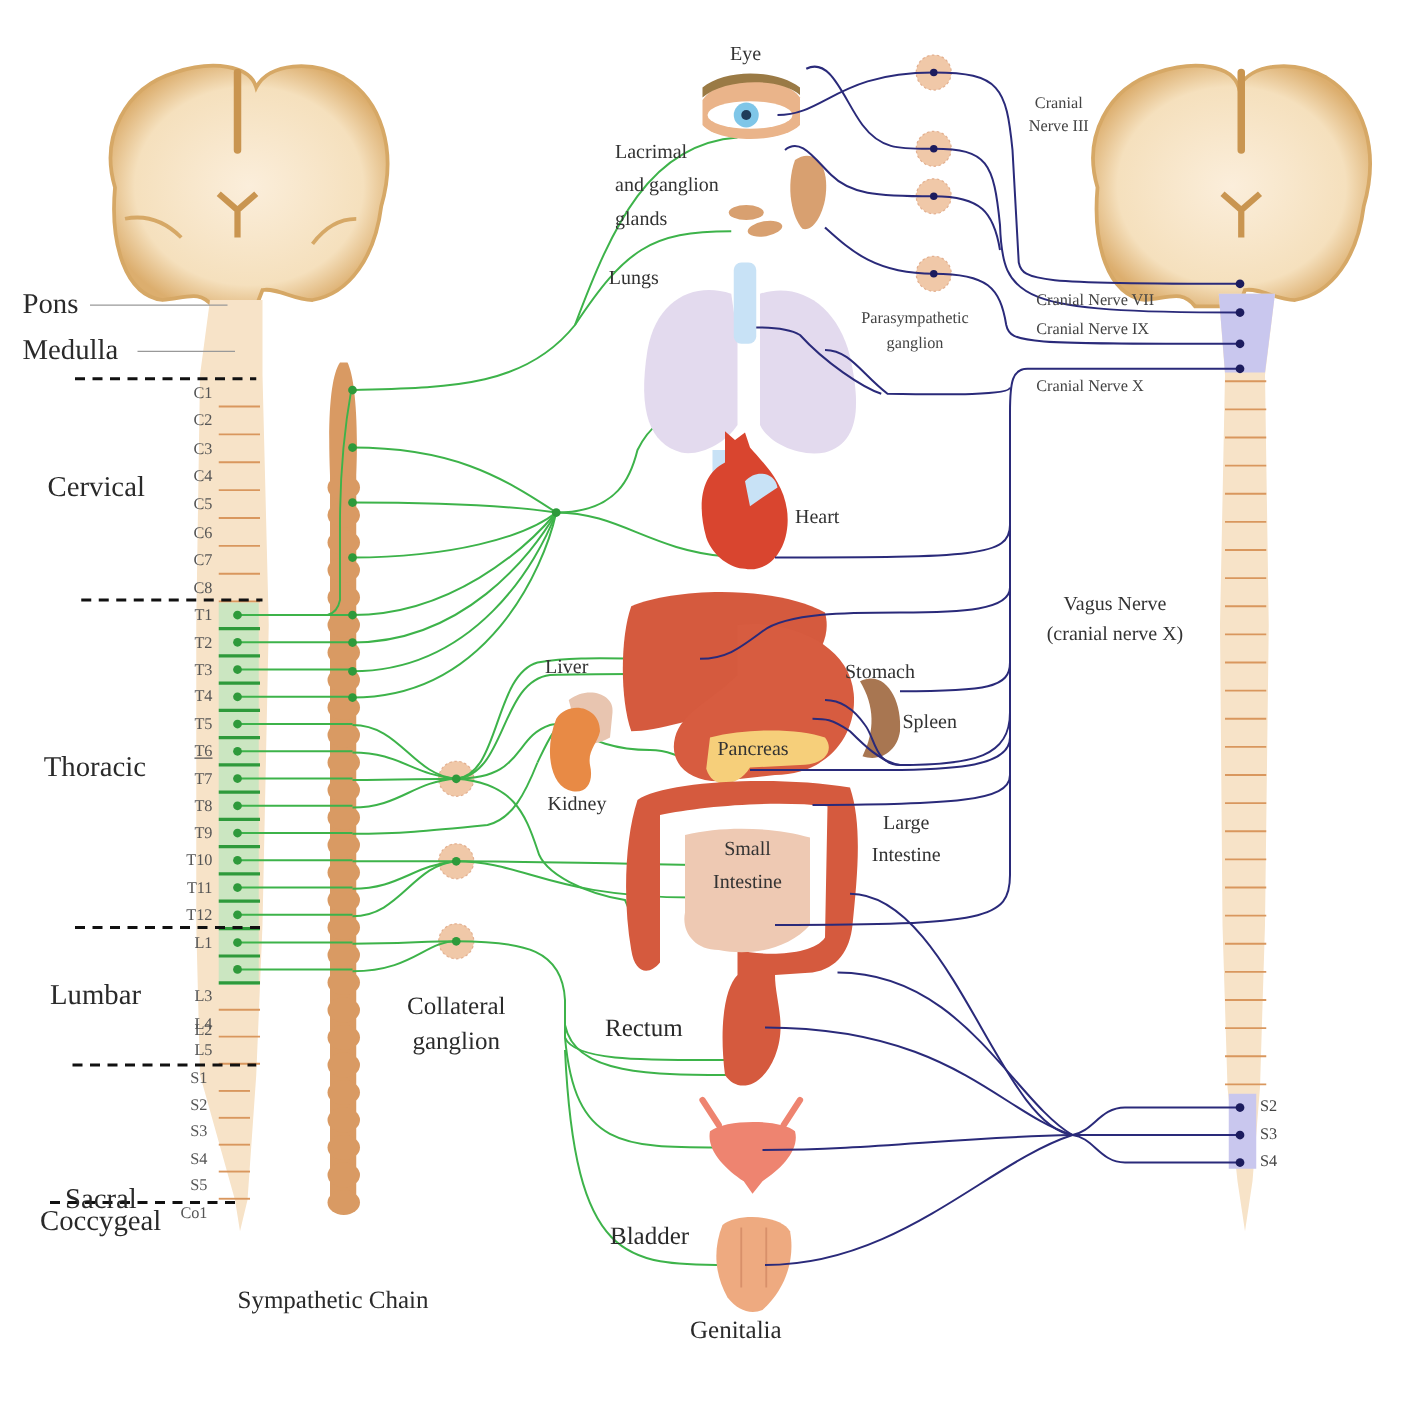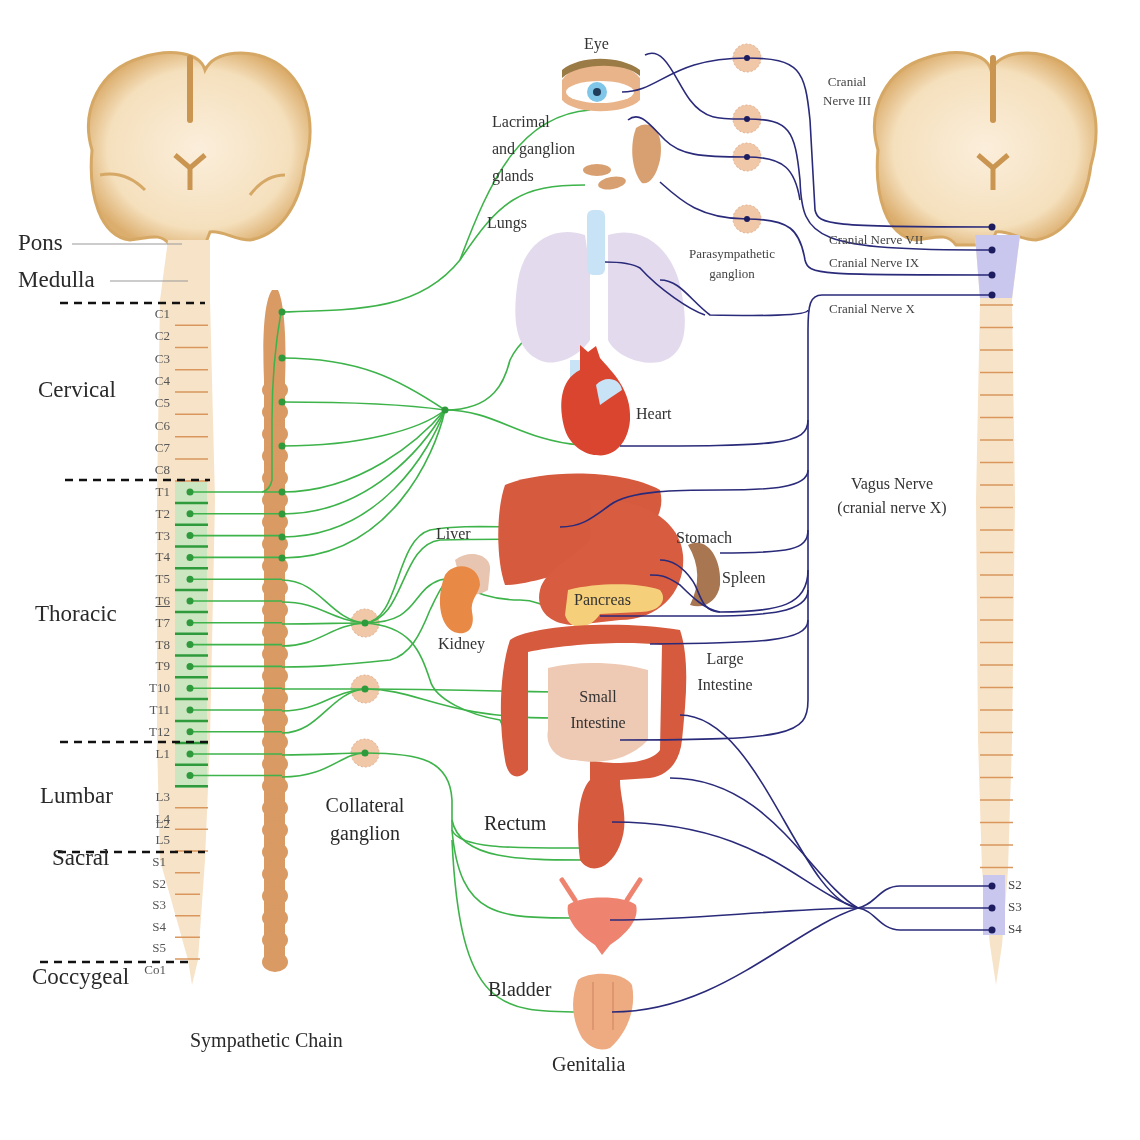--- a/index.html
+++ b/index.html
@@ -347,21 +347,21 @@
     <circle cx="992" cy="930" r="3.5"></circle>
   </g>
 </svg>
 
 <div class="lbl big" style="left:18px;top:231px;">Pons</div>
 <div class="lbl big" style="left:18px;top:268px;">Medulla</div>
 
 <div class="lbl big" style="left:38px;top:378px;">Cervical</div>
 <div class="lbl big" style="left:35px;top:602px;">Thoracic</div>
 <div class="lbl big" style="left:40px;top:784px;">Lumbar</div>
-<div class="lbl big" style="left:52px;top:846px;">Sacral</div>
+<div class="lbl big" style="left:52px;top:947px;">Sacral</div>
 <div class="lbl big" style="left:32px;top:965px;">Coccygeal</div>
 
 <div id="seg-labels">
     <div class="lbl seg" style="left: 144px; top: 307px;">C1</div>
     <div class="lbl seg" style="left: 144px; top: 329.3px;">C2</div>
     <div class="lbl seg" style="left: 144px; top: 351.6px;">C3</div>
     <div class="lbl seg" style="left: 144px; top: 373.9px;">C4</div>
     <div class="lbl seg" style="left: 144px; top: 396.2px;">C5</div>
     <div class="lbl seg" style="left: 144px; top: 418.5px;">C6</div>
     <div class="lbl seg" style="left: 144px; top: 440.8px;">C7</div>
@@ -407,21 +407,21 @@
 <div class="lbl sm" style="left:636px;top:406px;">Heart</div>
 <div class="lbl sm" style="left:436px;top:482px;margin-top:44px;">Liver</div>
 <div class="lbl sm" style="left:676px;top:502px;margin-top:28px;">Stomach</div>
 <div class="lbl sm" style="left:722px;top:570px;">Spleen</div>
 <div class="lbl sm" style="left:574px;top:592px;">Pancreas</div>
 <div class="lbl sm" style="left:438px;top:636px;">Kidney</div>
 <div class="lbl sm center" style="left:685px;top:646px;width:80px;line-height:26px;">
   <div>Large</div>
   <div>Intestine</div>
 </div>
-<div class="lbl sm center" style="left:558px;top:684px;width:80px;line-height:26px;">
+<div class="lbl sm center" style="left:558px;top:667px;width:80px;line-height:26px;">
   <div>Small</div>
   <div>Intestine</div>
 </div>
 <div class="lbl med" style="left:484px;top:813px;">Rectum</div>
 <div class="lbl med" style="left:488px;top:945px;margin-top:34px;">Bladder</div>
 <div class="lbl med" style="left:552px;top:1054px;">Genitalia</div>
 
 <div class="lbl xs center" style="left:672px;top:244px;width:120px;line-height:20px;">
   <div>Parasympathetic</div>
   <div>ganglion</div>

